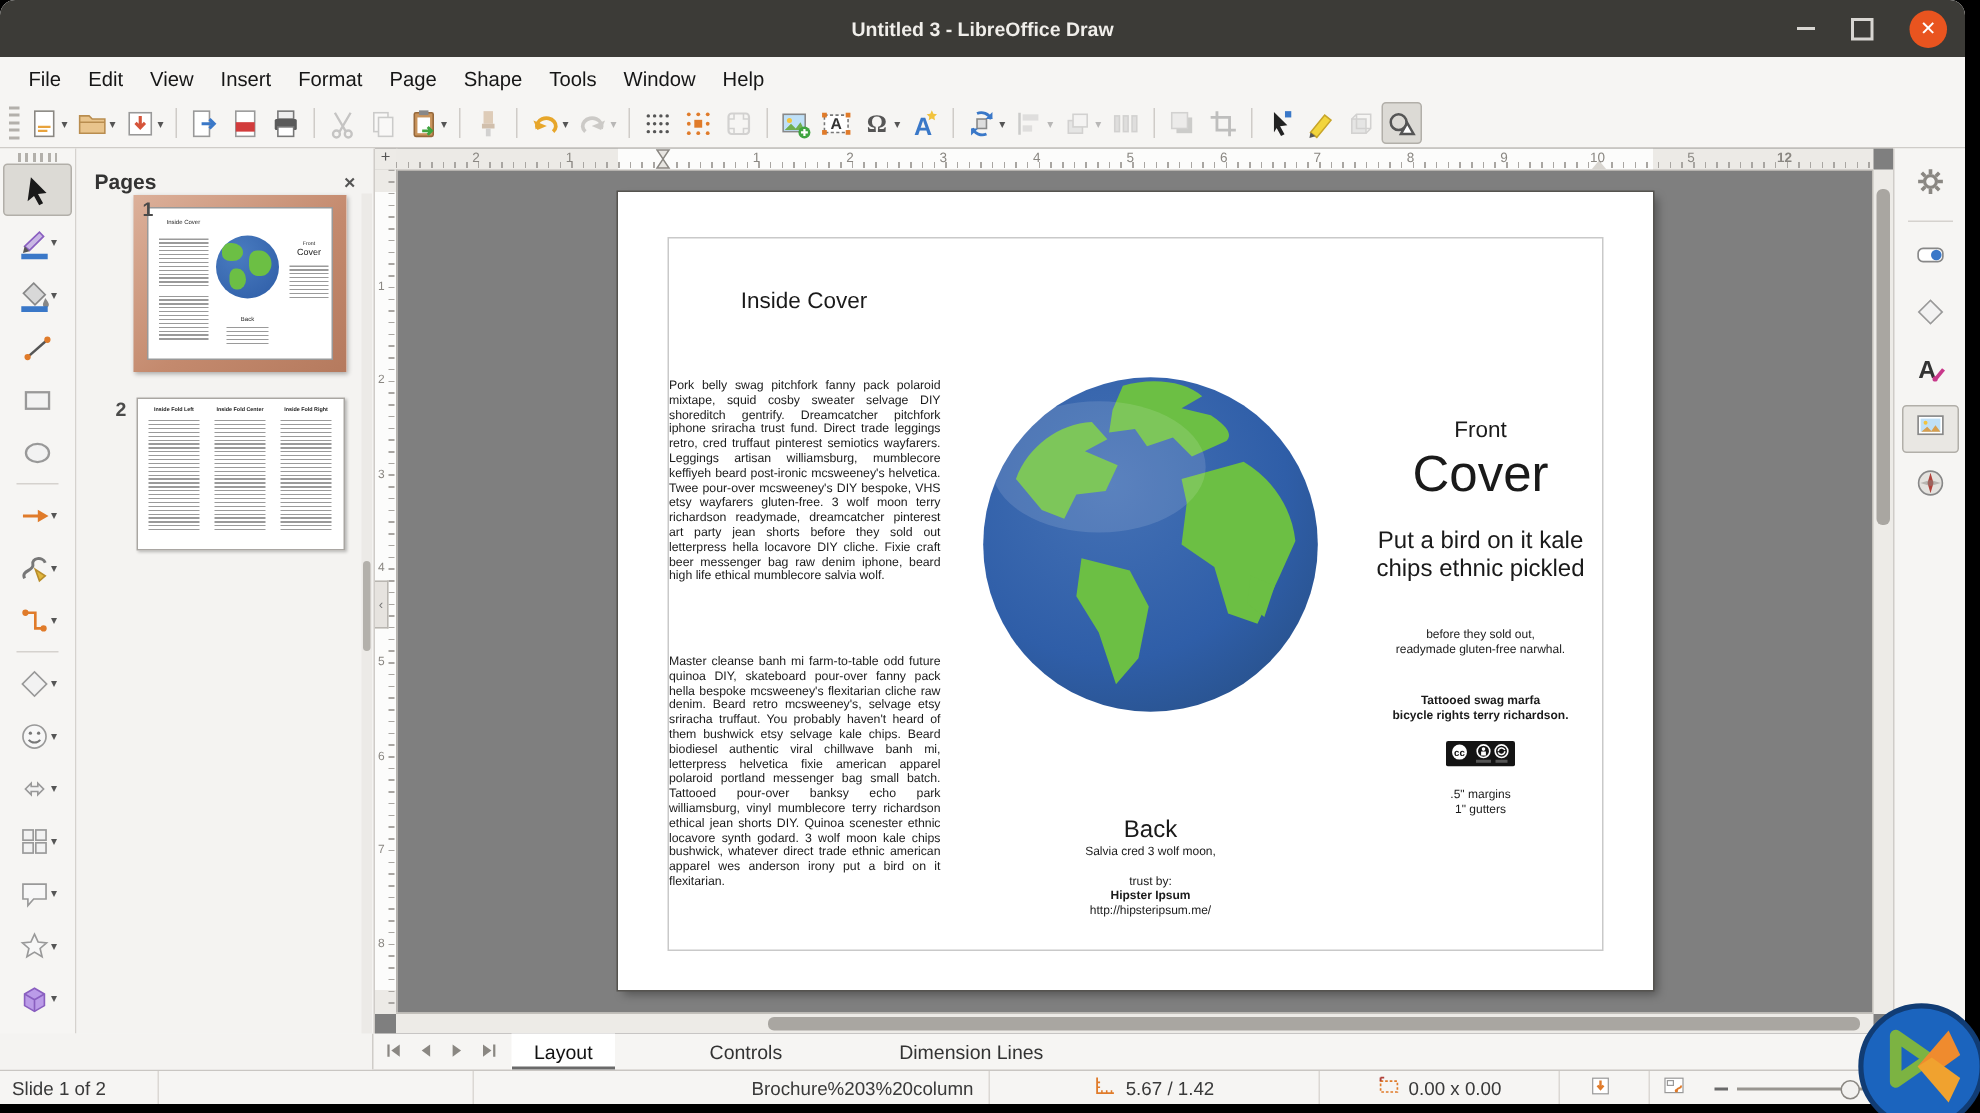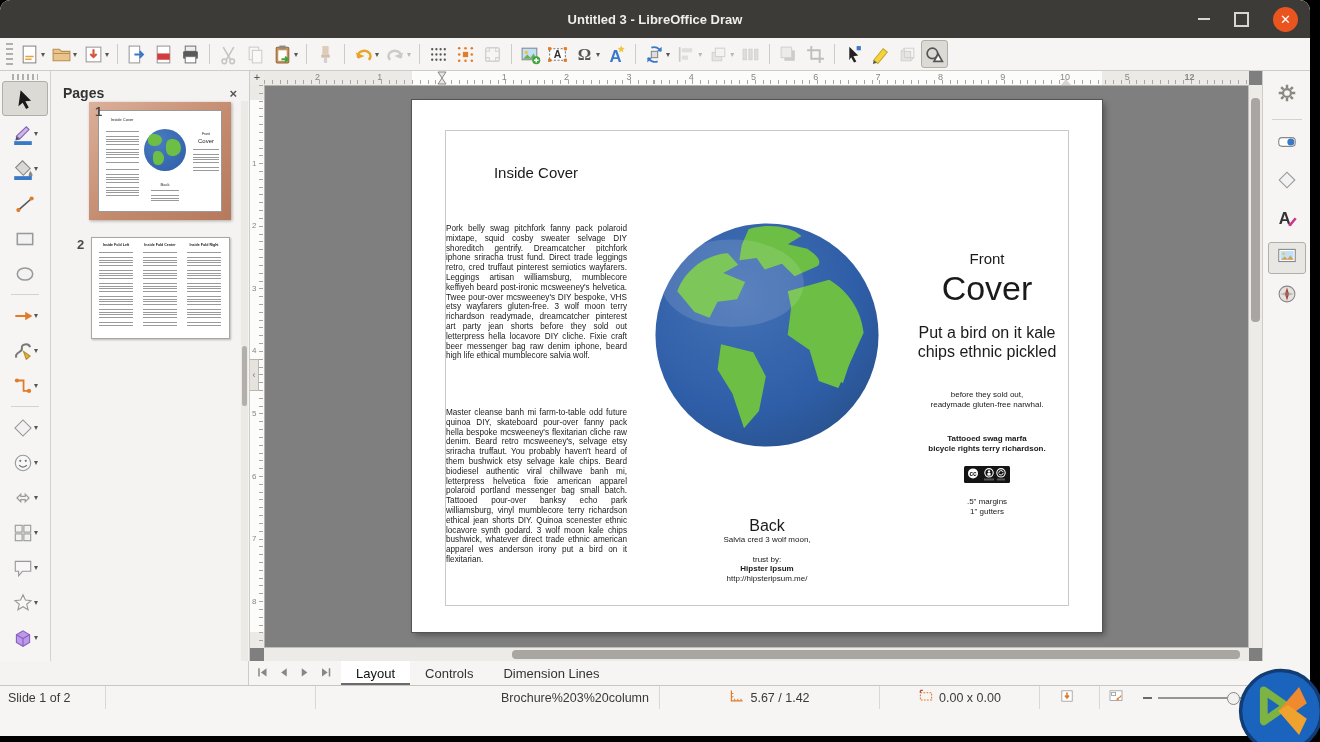--- a/index.html
+++ b/index.html
@@ -125,20 +125,32 @@
 
   <div class="titlebar">
     <span class="title">Untitled 3 - LibreOffice Draw</span>
     <div class="winbtns">
       <span class="btn-min"></span>
       <span class="btn-max"></span>
       <span class="btn-close">✕</span>
     </div>
   </div>
 
+  <div class="menubar">
+      <span class="menu-item">File</span>
+      <span class="menu-item">Edit</span>
+      <span class="menu-item">View</span>
+      <span class="menu-item">Insert</span>
+      <span class="menu-item">Format</span>
+      <span class="menu-item">Page</span>
+      <span class="menu-item">Shape</span>
+      <span class="menu-item">Tools</span>
+      <span class="menu-item">Window</span>
+      <span class="menu-item">Help</span>
+    </div>
 
   <div class="toolbar">
     <span class="drag-dots"></span>
   <div class="tb-item">
         <span>
           <svg viewBox="0 0 20 20">
             <rect x="4" y="2" width="12" height="16" fill="#fff" stroke="#8a8782"></rect>
             <path d="M6 12h8M6 14.5h6" stroke="#e8a33d" stroke-width="1.4"></path>
           </svg>
         </span>
@@ -795,21 +807,21 @@
             <path d="M5 3l7.5 5.5L5 14z" fill="#8a8782"></path>
           </svg>
         </span>
       <span>
           <svg viewBox="0 0 20 20">
             <path d="M14 3v11" stroke="#8a8782" stroke-width="2"></path>
             <path d="M4 3l7.5 5.5L4 14z" fill="#8a8782"></path>
           </svg>
         </span>
     </div>
-    <div id="tabs" style="display:flex;">
+    <div id="tabs" style="display:flex;gap:48px;">
         <div class="tab active">Layout</div>
         <div class="tab">Controls</div>
         <div class="tab">Dimension Lines</div>
       </div>
   </div>
 
   <div class="statusbar">
     <div class="cell c1">
         <span>Slide 1 of 2</span>
       </div>

